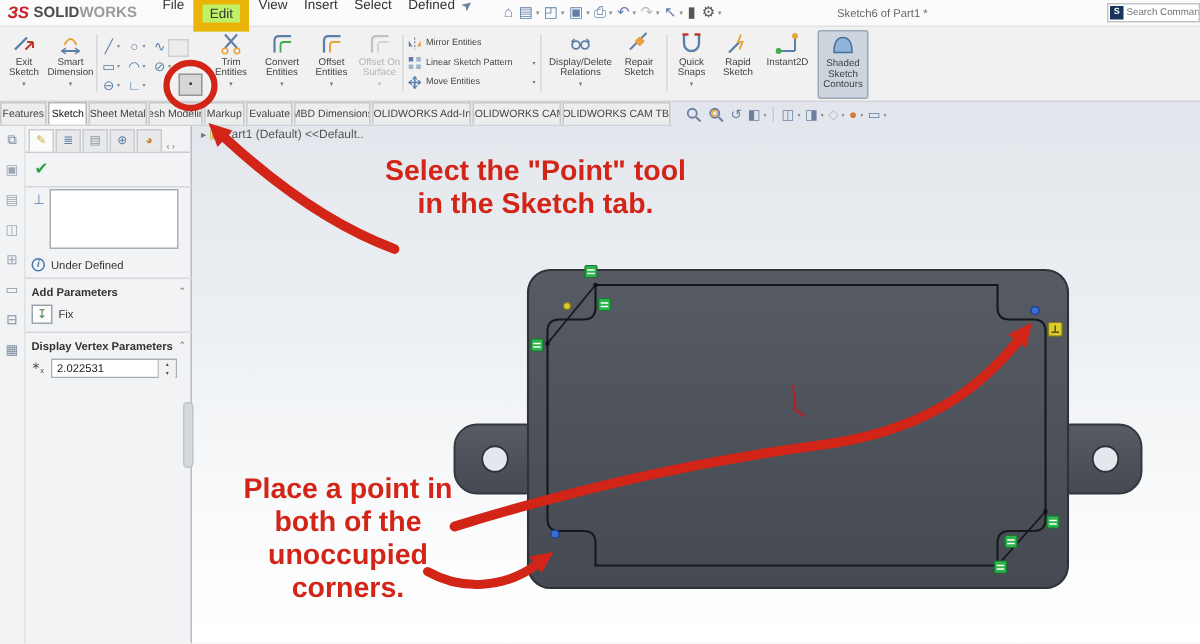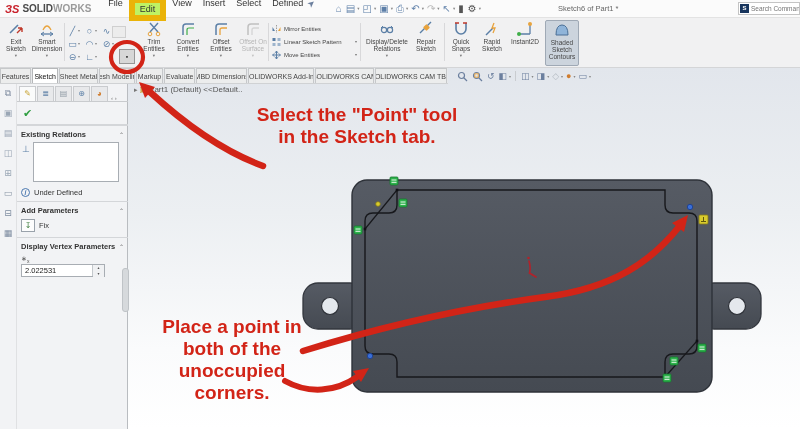--- a/index.html
+++ b/index.html
@@ -85,21 +85,21 @@
   .pm-sec .chev { margin-left:auto; font-size:6px; color:#666; font-weight:normal; }
   .rel-row { display:flex; padding:1px 4px 4px 4px; }
   .rel-ico { font-size:9px; color:#5b7fa6; margin:2px 3px 0 1px; }
   .rel-list { width:86px; height:40px; background:#fff; border:1px solid #a8adb3; }
   .info-row { display:flex; align-items:center; padding:2px 4px 4px 4px; }
   .info-ico { width:9px; height:9px; border:1px solid #4a78b0; border-radius:50%; color:#4a78b0; font-size:6.5px; text-align:center; line-height:8px; margin-right:4px; flex:none; font-style:italic; font-weight:bold; }
   .info-txt { font-size:7.5px; color:#333; }
   .fix-row { display:flex; align-items:center; padding:2px 4px 5px 4px; }
   .fix-btn { width:14px; height:13px; border:1px solid #9aa2ab; background:#fdfdfd; text-align:center; line-height:12px; font-size:8px; color:#3f7e3f; margin-right:4px; }
   .fix-lab { font-size:7.5px; color:#333; }
-  .param-row { display:flex; padding:2px 4px 3px 4px;flex-direction:column; }
+  .param-row { display:flex; align-items:center; padding:2px 4px 3px 4px; }
   .param-ico { font-size:7px; color:#555; width:13px; flex:none; }
   .param-ico sub { font-size:5px; }
   .spin { display:flex; align-items:stretch; border:1px solid #a8adb3; background:#fff; height:13px; width:84px; }
   .spin input { border:none; outline:none; width:70px; font-size:7.5px; padding-left:3px; color:#222; font-family:inherit; }
   .spin .btns { width:12px; border-left:1px solid #c4c8cc; display:flex; flex-direction:column; }
   .spin .btns div { flex:1; font-size:4px; color:#555; text-align:center; line-height:6px; background:#f0f1f3; }
   .pm-bottom { height:10px; }
   .splitter { position:absolute; left:122px; top:184px; width:7px; height:44px; background:#d6d9dc; border:1px solid #bfc3c7; border-radius:3px; }
 
   
@@ -473,24 +473,20 @@
       <div class="pm-tab active" style="color:#caa83c;">✎</div>
       <div class="pm-tab" style="color:#5b7fa6;">≣</div>
       <div class="pm-tab" style="color:#8a94a0;">▤</div>
       <div class="pm-tab" style="color:#5b7fa6;">⊕</div>
       <div class="pm-tab" style="color:#d07d2f;">◕</div>
       <span class="pm-ovf">‹ ›</span>
     </div>
     <div class="pm-ok">
       <span>✔</span>
     </div>
-    <div class="pm-sec">
-      <span>Existing Relations</span>
-      <span class="chev">⌃</span>
-    </div>
     <div class="rel-row">
       <span class="rel-ico">⊥</span>
       <div class="rel-list"></div>
     </div>
     <div class="info-row">
       <span class="info-ico">i</span>
       <span class="info-txt">Under Defined</span>
     </div>
     <div class="pm-sec">
       <span>Add Parameters</span>

